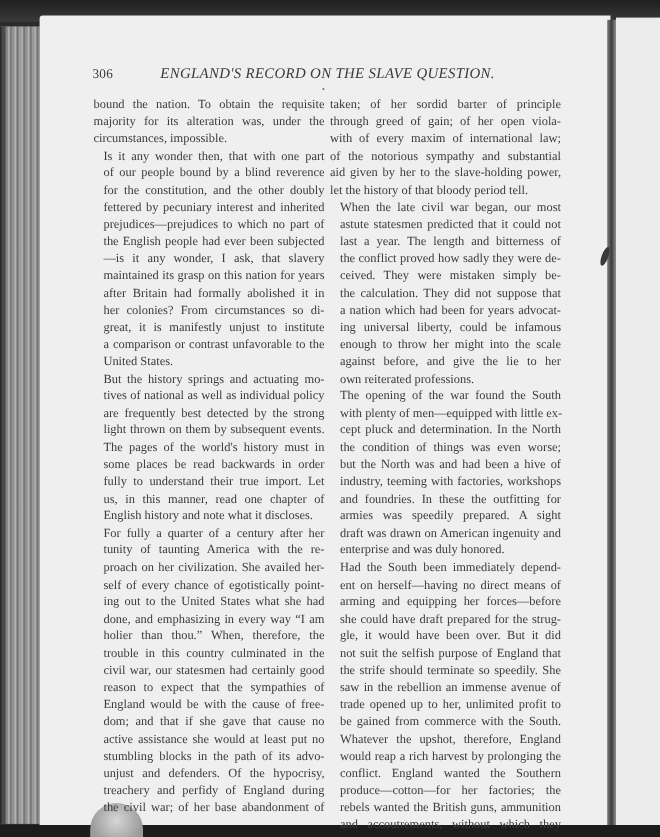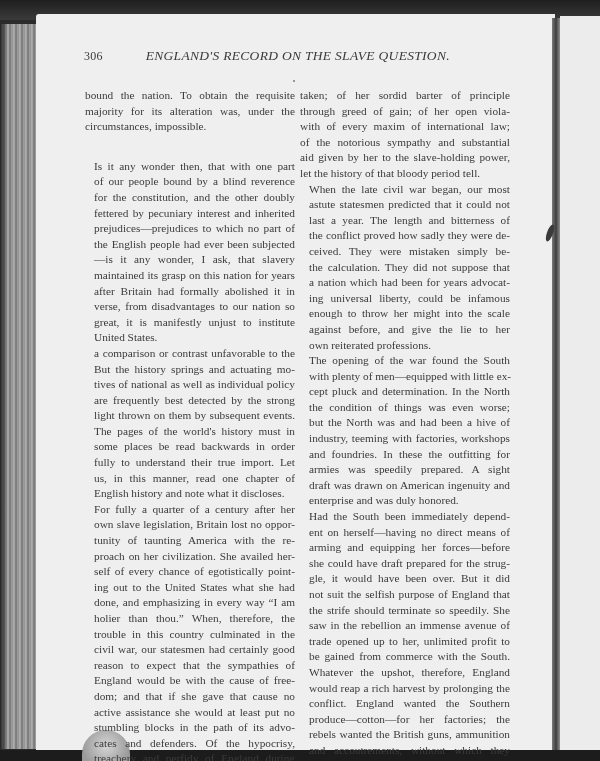--- a/index.html
+++ b/index.html
@@ -41,21 +41,21 @@
     .thumb {
       position: absolute; left: 82px; top: 730px; width: 48px; height: 40px;
       border-radius: 24px 24px 0 0;
       background: radial-gradient(circle at 50% 40%, #d6d6d6, #9a9a9a 70%);
     }
     .clip-mark {
       position: absolute; left: 547px; top: 224px; width: 6px; height: 18px;
       border-radius: 50%; background: #3a3a3a; transform: rotate(20deg);
     }
     .header {
-      position: absolute; left: 84px; top: 48px; width: 440px;
+      position: absolute; left: 84px; top: 59px; width: 440px;
       font-size: 13.5px; color: #3a3a3a; letter-spacing: 0.3px;
       white-space: nowrap;
     }
     .header .folio { display: inline-block; width: 58px; font-size: 12px; }
     .header .running-title { font-style: italic; }
     .col {
       position: absolute; top: 88px;
       font-size: 11.3px; line-height: 15.6px; color: #3b3b3b;
       text-align: justify;
     }
@@ -88,62 +88,61 @@
 </div>
 <div class="dot"></div>
 
 <div class="col col-left" id="col-left">
     <p class="cont">
       <span class="line">bound the nation.  To obtain the requisite</span>
       <span class="line">majority for its alteration was, under the</span>
       <span class="line last">circumstances, impossible.</span>
     </p>
     <p>
-      <span class="line" style="text-indent: 0.8em; margin-top: 24px;">Is it any wonder then, that with one part</span>
+      <span class="line" style="text-indent: 0.8em;">Is it any wonder then, that with one part</span>
       <span class="line">of our people bound by a blind reverence</span>
       <span class="line">for the constitution, and the other doubly</span>
       <span class="line">fettered by pecuniary interest and inherited</span>
       <span class="line">prejudices—prejudices to which no part of</span>
       <span class="line">the English people had ever been subjected</span>
       <span class="line">—is it any wonder, I ask, that slavery</span>
       <span class="line">maintained its grasp on this nation for years</span>
       <span class="line">after Britain had formally abolished it in</span>
-      <span class="line">verse, from disadvantages to our nation so</span>
+      <span class="line">her colonies?  From circumstances so di-</span>
       <span class="line">great, it is manifestly unjust to institute</span>
+      <span class="line">a comparison or contrast unfavorable to the</span>
       <span class="line last">United States.</span>
-      <span class="line">a comparison or contrast unfavorable to the</span>
     </p>
     <p>
       <span class="line" style="text-indent: 0.8em;">But the history springs and actuating mo-</span>
       <span class="line">tives of national as well as individual policy</span>
       <span class="line">are frequently best detected by the strong</span>
       <span class="line">light thrown on them by subsequent events.</span>
       <span class="line">The pages of the world's history must in</span>
       <span class="line">some places be read backwards in order</span>
       <span class="line">fully to understand their true import.  Let</span>
       <span class="line">us, in this manner, read one chapter of</span>
       <span class="line last">English history and note what it discloses.</span>
     </p>
     <p>
       <span class="line" style="text-indent: 0.8em;">For fully a quarter of a century after her</span>
-      <span class="line">own slave legislation, Britain lost no oppor-</span>
       <span class="line">tunity of taunting America with the re-</span>
       <span class="line">proach on her civilization. She availed her-</span>
       <span class="line">self of every chance of egotistically point-</span>
       <span class="line">ing out to the United States what she had</span>
       <span class="line">done, and emphasizing in every way “I am</span>
       <span class="line">holier than thou.”  When, therefore, the</span>
       <span class="line">trouble in this country culminated in the</span>
       <span class="line">civil war, our statesmen had certainly good</span>
       <span class="line">reason to expect that the sympathies of</span>
       <span class="line">England would be with the cause of free-</span>
       <span class="line">dom; and that if she gave that cause no</span>
       <span class="line">active assistance she would at least put no</span>
       <span class="line">stumbling blocks in the path of its advo-</span>
-      <span class="line">cates and defenders.  Of the hypocrisy,</span>
+      <span class="line">unjust and defenders.  Of the hypocrisy,</span>
       <span class="line">treachery and perfidy of England during</span>
       <span class="line">the civil war; of her base abandonment of</span>
     </p>
   </div>
 <div class="col col-right" id="col-right">
     <p class="cont">
       <span class="line">taken; of her sordid barter of principle</span>
       <span class="line">through greed of gain; of her open viola-</span>
       <span class="line">with of every maxim of international law;</span>
       <span class="line">of the notorious sympathy and substantial</span>

